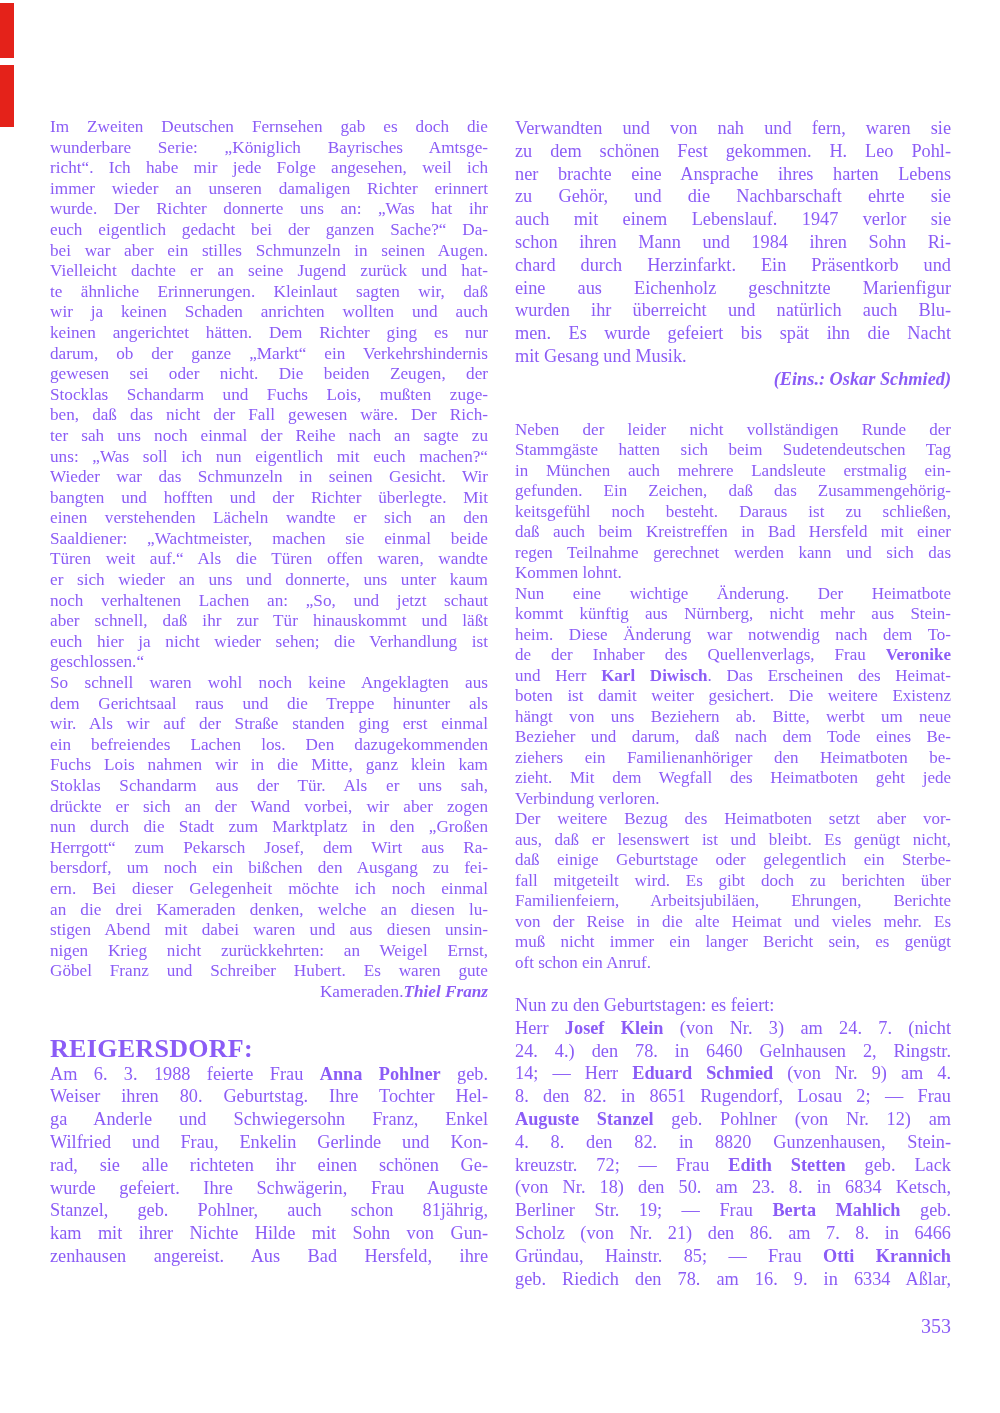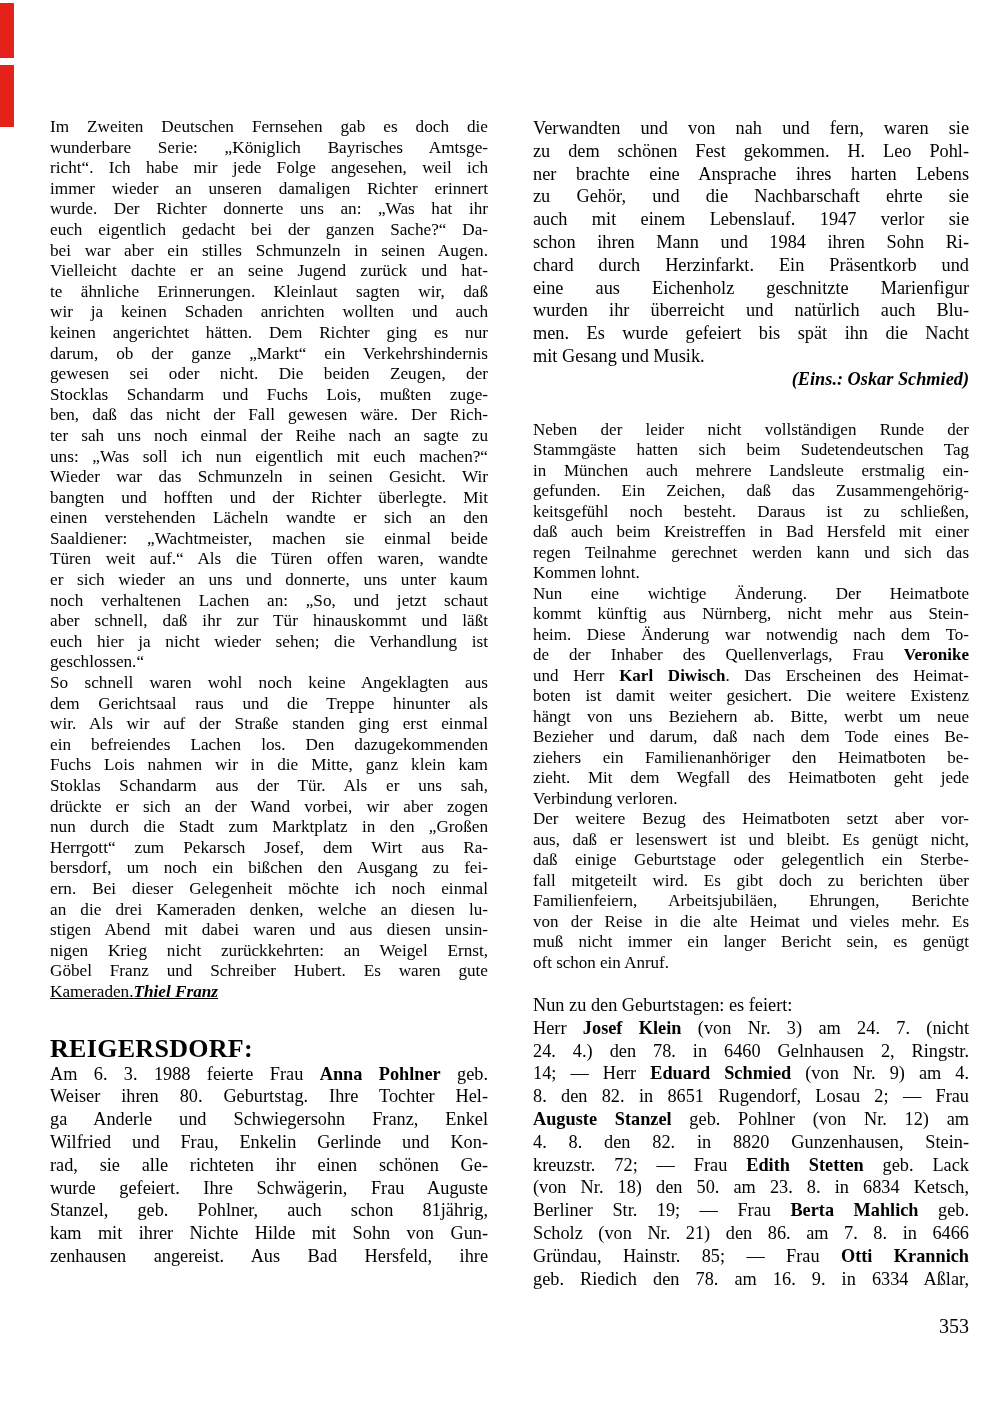--- a/index.html
+++ b/index.html
@@ -3,46 +3,46 @@
 <meta charset="utf-8">
 <style>
   html, body { margin: 0; padding: 0; background: #ffffff; }
   .page {
     position: relative;
     width: 1000px;
     height: 1406px;
     background: #ffffff;
     overflow: hidden;
     font-family: "Liberation Serif", "DejaVu Serif", serif;
-    color: #000000;
+    color: #8b5cf6;
   }
   .red-mark {
     position: absolute;
     left: 0;
     width: 14px;
     background: #e4221a;
   }
   #red-mark-top    { top: 3px;  height: 55px; }
   #red-mark-bottom { top: 65px; height: 62px; }
 
   .col { position: absolute; top: 117px; }
   .col-left  { left: 50px;  width: 438px; }
-  .col-right { left: 533px; width: 436px; }
+  .col-right { left: 515px; width: 436px; }
 
   
   .blk { }
   .sz-a { font-size: 17.2px; line-height: 20.6px; }   
   .sz-b { font-size: 18.3px; line-height: 22.8px; }   
   .sz-d { font-size: 17px;   line-height: 20.5px; }   
 
   .ln { text-align: justify; text-align-last: justify; }
   .ln.end { text-align-last: left; }
   .ln .b { font-weight: bold; }
   .ln.sig { text-align: right; text-align-last: right; font-style: italic; font-weight: 600; }
-  .ln.split { display: flex; justify-content: flex-start; text-align: left; text-align-last: left; text-decoration: underline; }
+  .ln.split { display: flex; justify-content: flex-end; text-align: left; text-align-last: left; }
   .ln.split .rt { font-style: italic; font-weight: 600; }
 
   .sec-heading {
     font-weight: bold;
     font-size: 26px;
     line-height: 25px;
     margin-top: 33px;
     margin-bottom: 2px;
     letter-spacing: 0.3px;
   }

